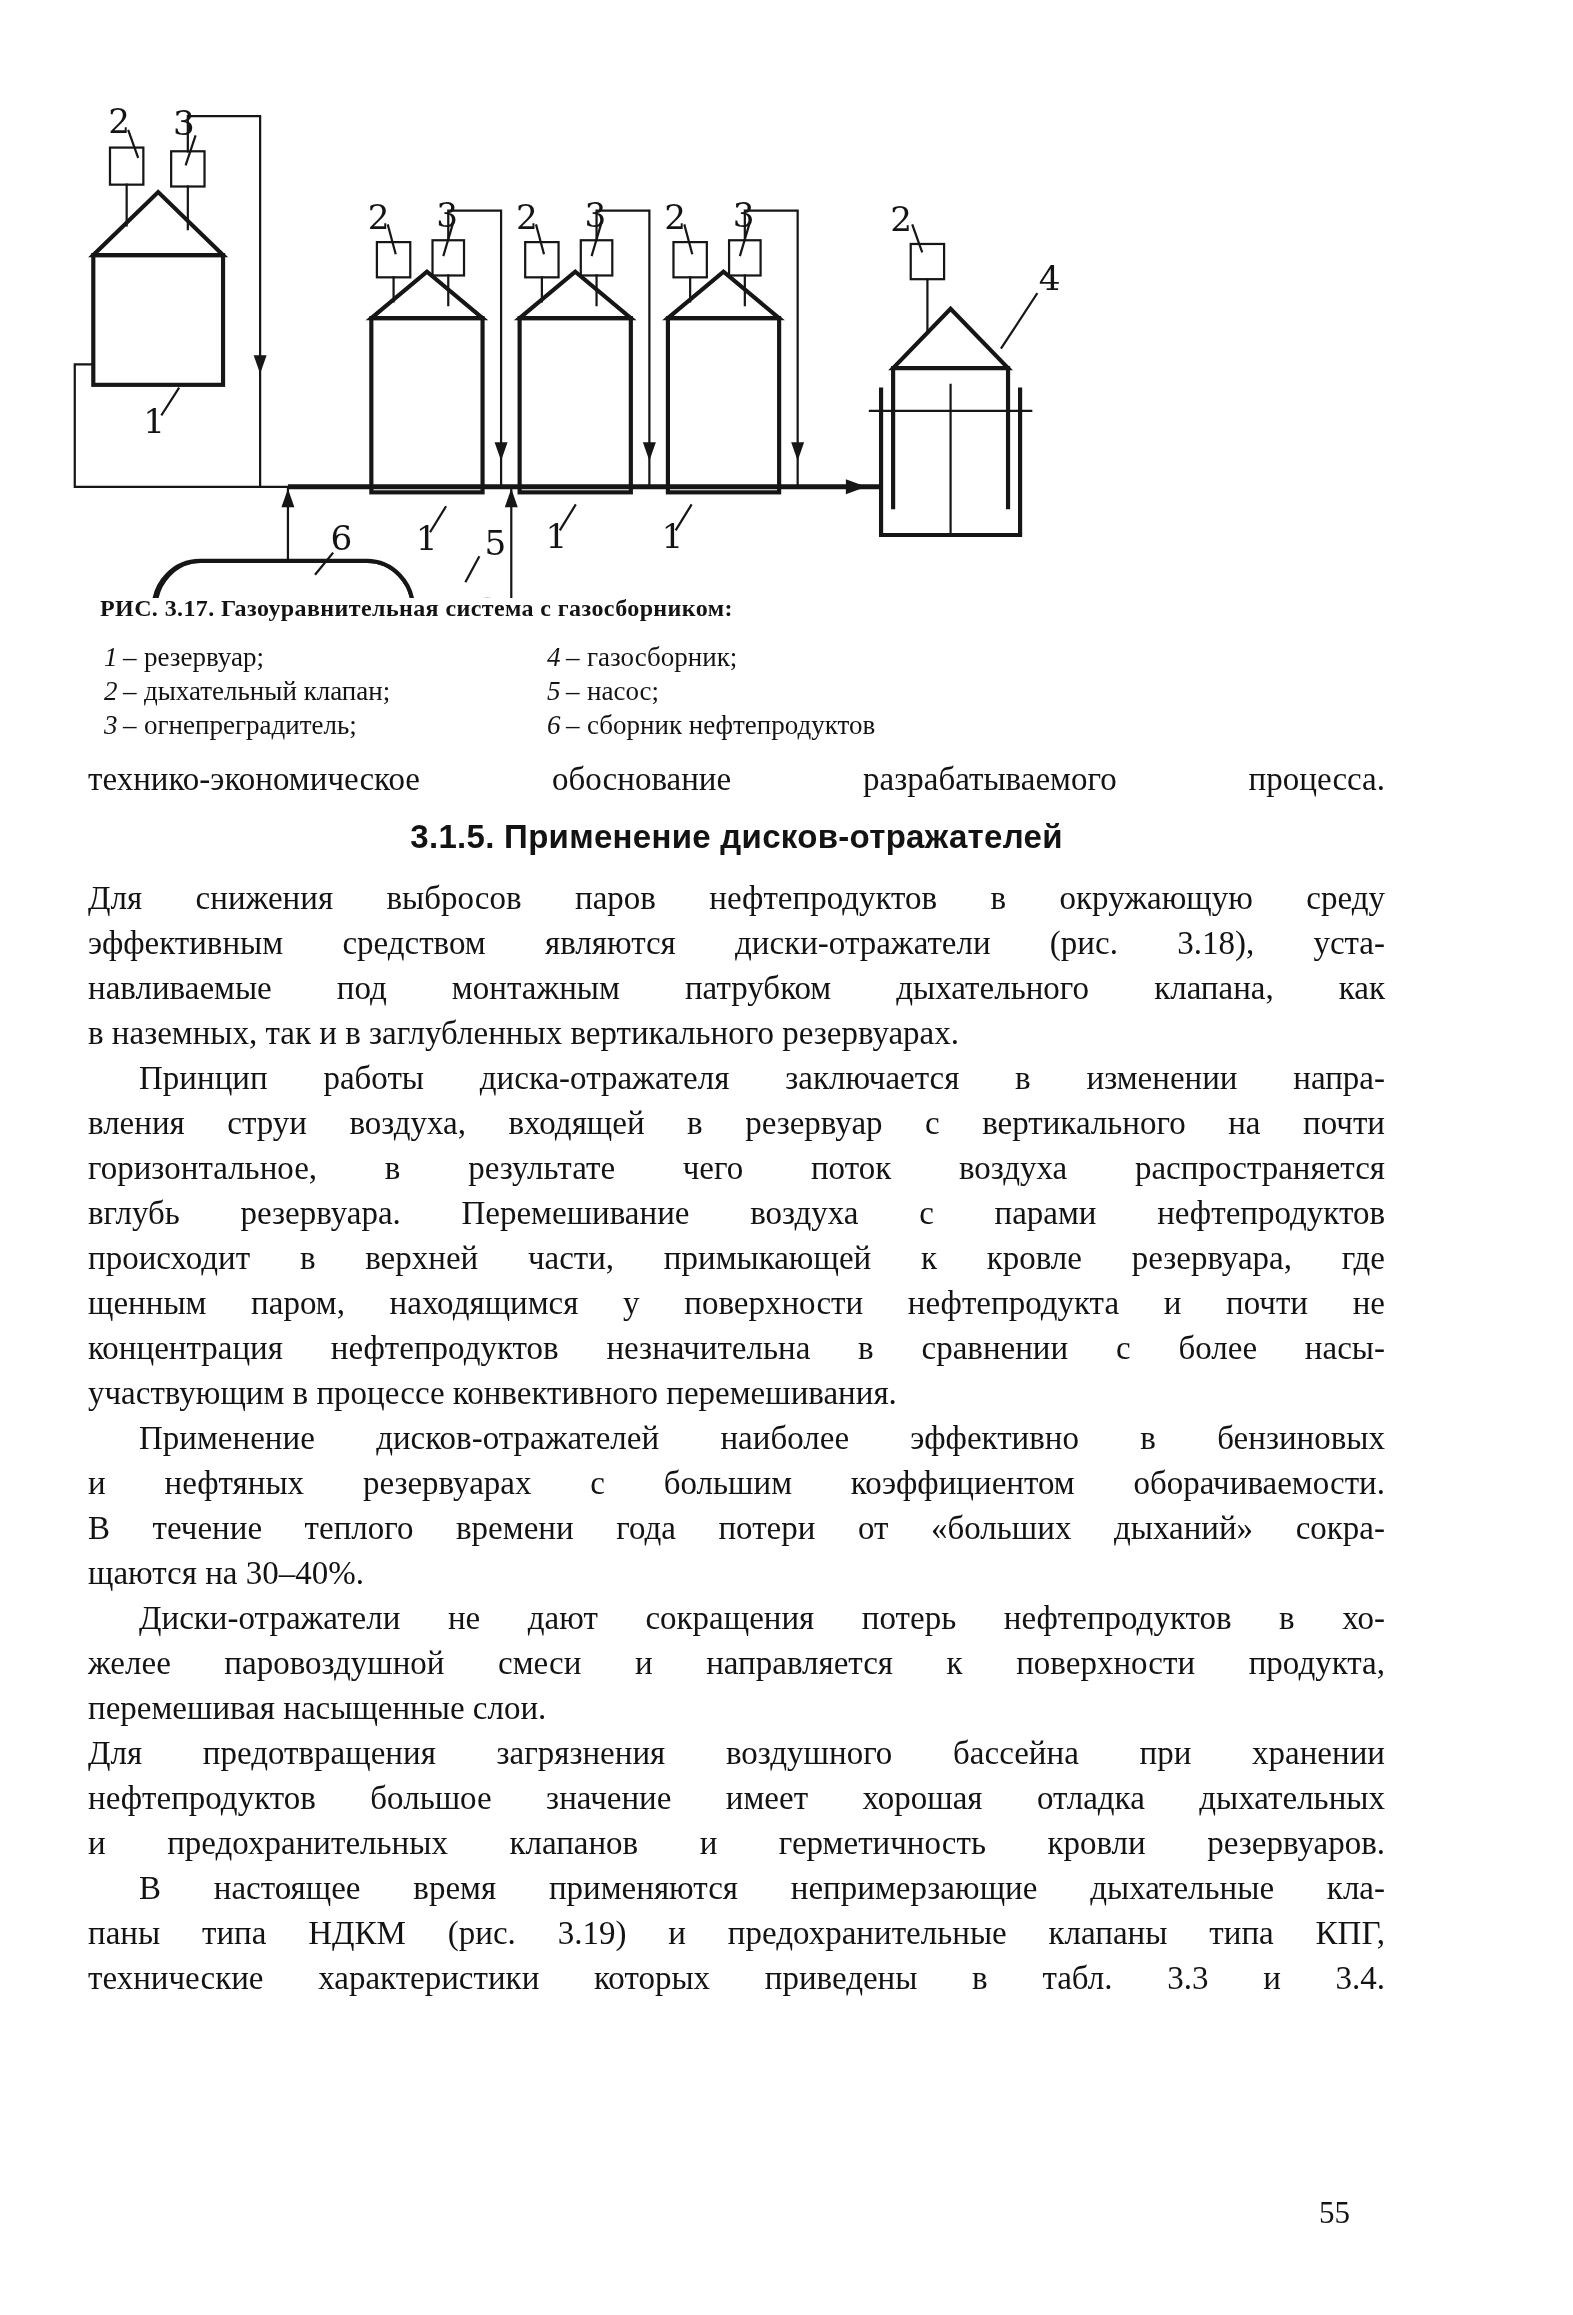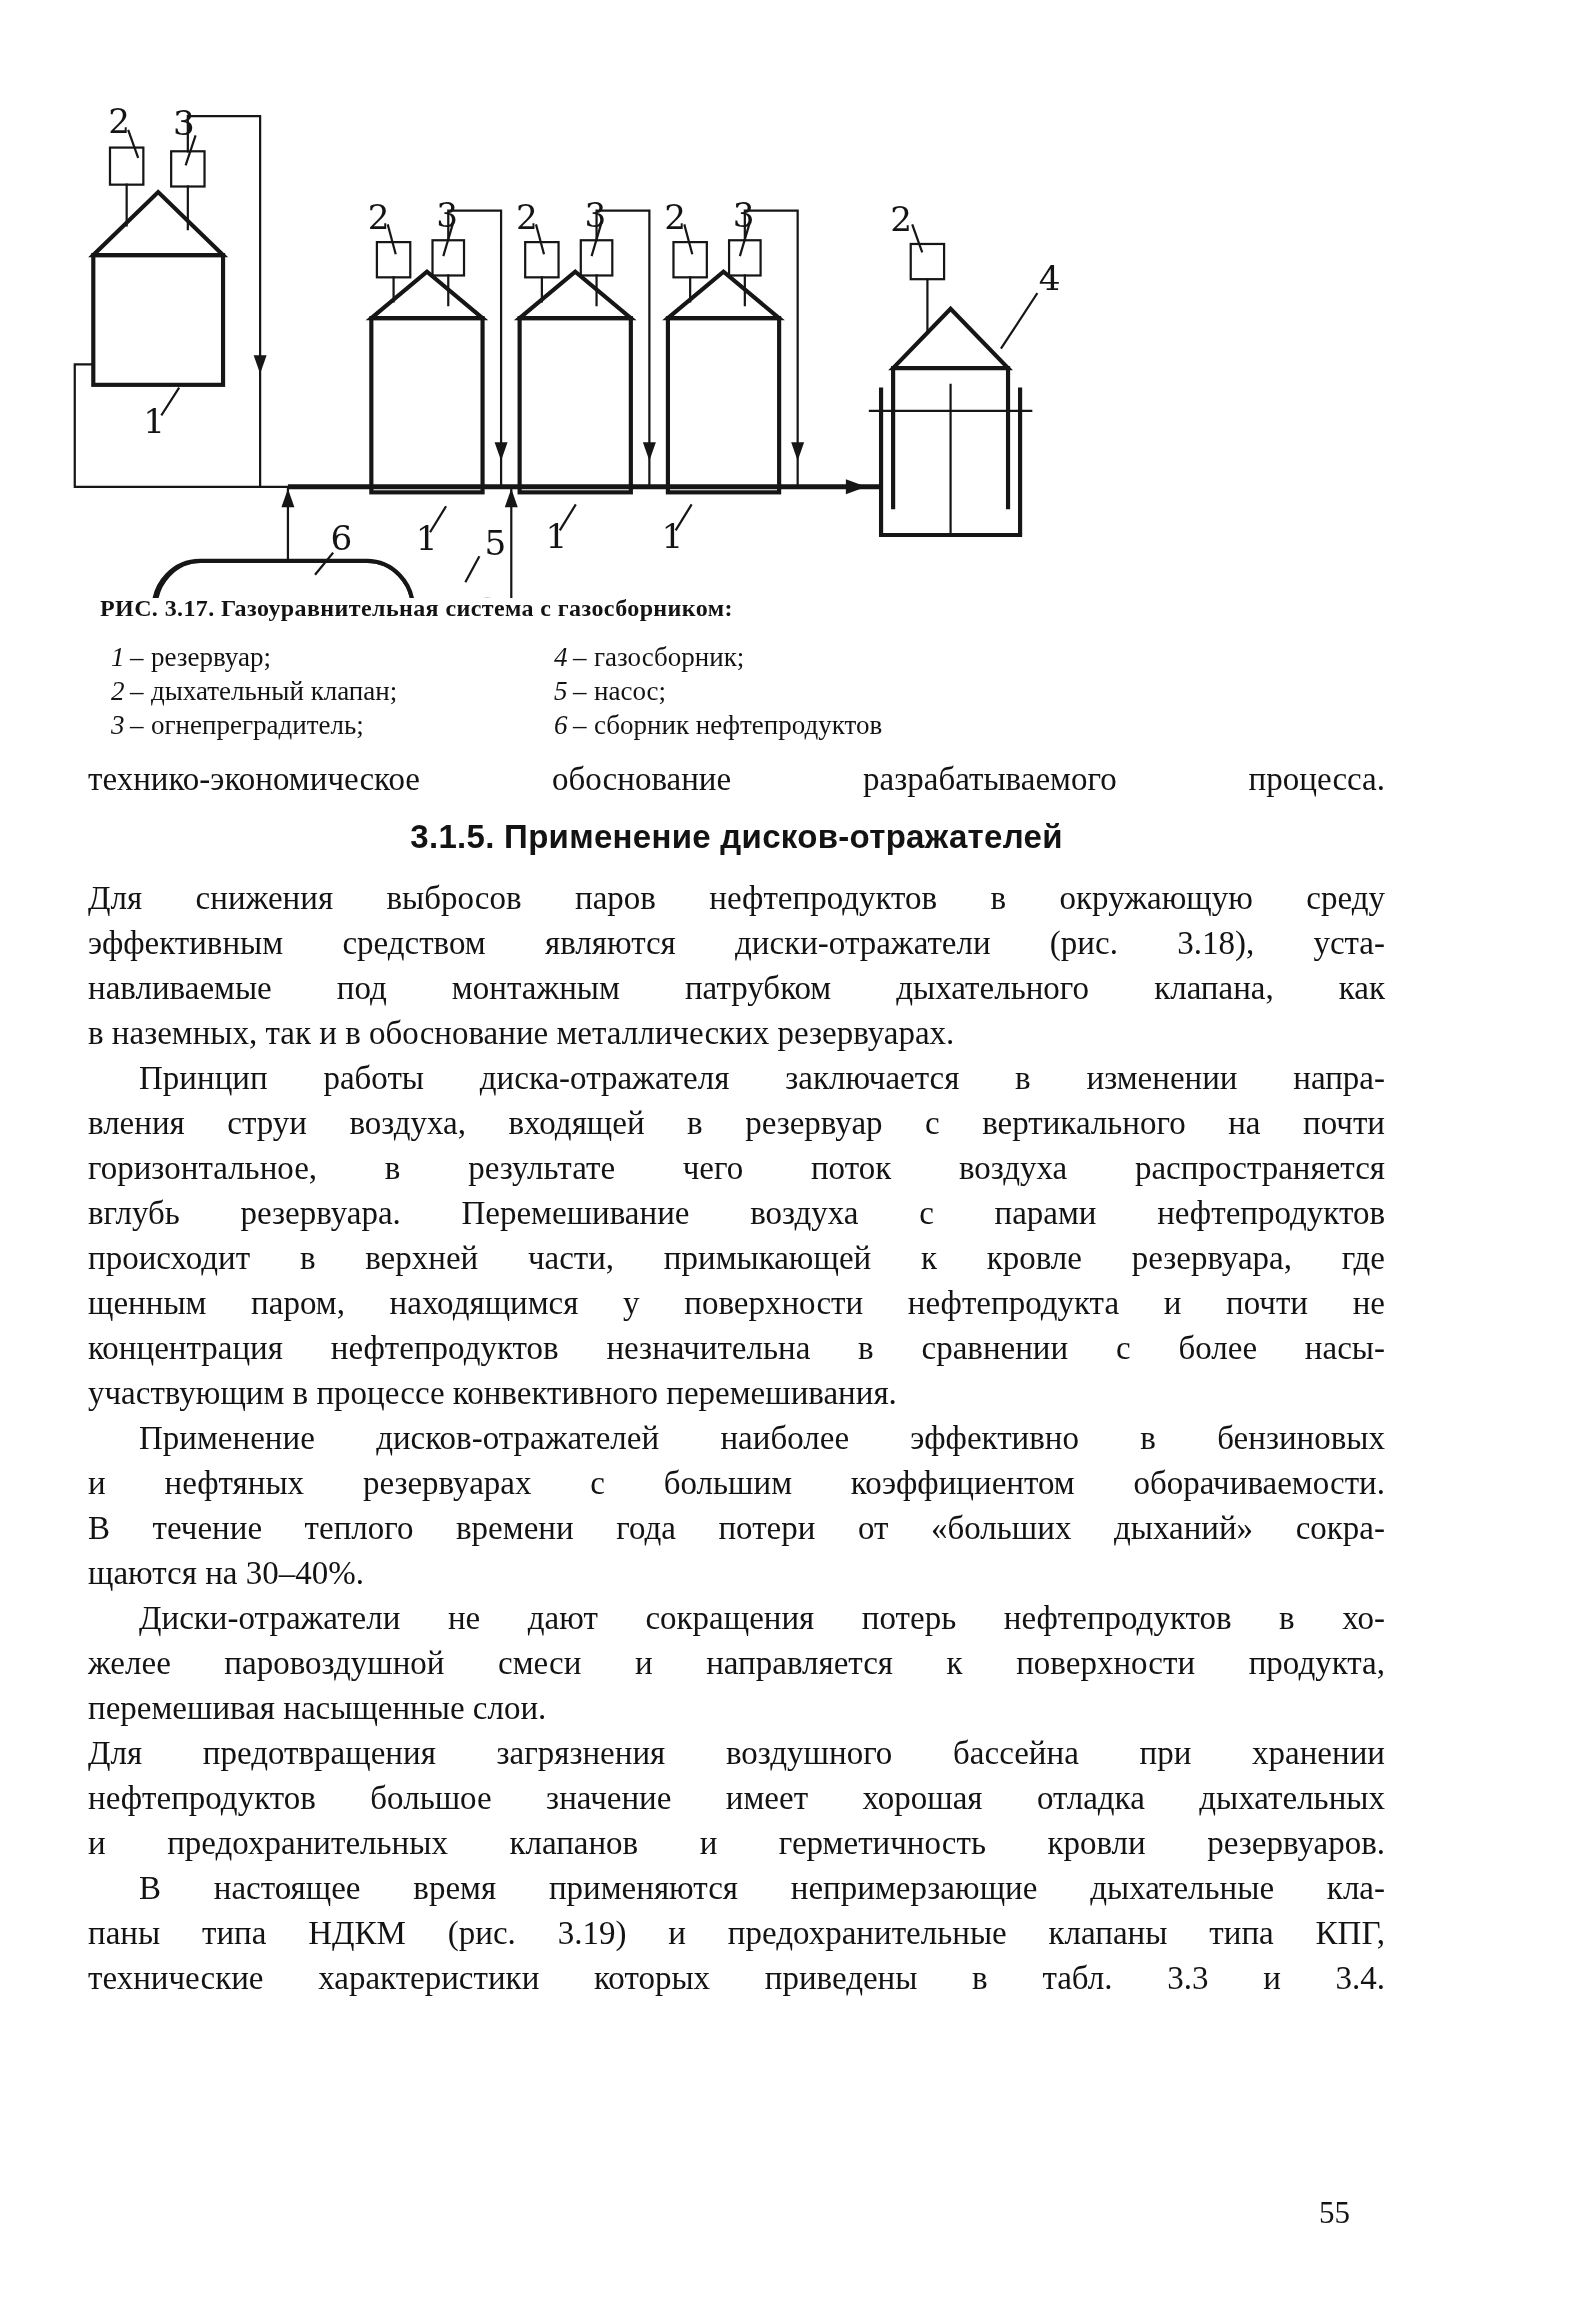--- a/index.html
+++ b/index.html
@@ -11,21 +11,21 @@
   .tn{stroke:#161616;stroke-width:2.4;fill:none;stroke-linecap:square;}
   .lbl{font-family:"DejaVu Serif",serif;font-size:37px;fill:#141414;}
   .arr{fill:#161616;stroke:none;}
   
   #fig-caption{position:absolute;left:100px;top:595px;font-size:24px;font-weight:bold;
                letter-spacing:0.4px;white-space:nowrap;}
   #legend{position:absolute;left:104px;top:640px;width:1159px;font-size:27px;}
   .leg-col{position:absolute;top:0;}
   #legend-left{left:0;}
   #legend-right{left:443px;}
-  .leg-row{line-height:34px;white-space:nowrap;margin-left:7px;}
+  .leg-row{line-height:34px;white-space:nowrap;}
   .leg-num{font-style:italic;padding-right:5.6px;}
   .leg-dash{padding-right:7.4px;}
   
   #content-flow{position:absolute;left:88px;top:757px;width:1297px;}
   .para{font-size:33px;line-height:45px;}
   .pline{text-align:justify;}
   .pline.j{text-align-last:justify;}
   .pline.ind{text-indent:51px;}
   .hwrap{text-align:center;margin-top:12px;margin-bottom:16.7px;}
   .hinner{display:inline-block;text-align:left;font-family:"Liberation Sans",sans-serif;
@@ -183,21 +183,21 @@
 
   <div id="content-flow">
       <div class="para">
         <div class="pline j">технико-экономическое обоснование разрабатываемого процесса.</div>
       </div>
       <div class="hwrap"><div class="hinner"><div>3.1.5. Применение дисков-отражателей</div></div></div>
       <div class="para">
         <div class="pline j">Для снижения выбросов паров нефтепродуктов в окружающую среду</div>
         <div class="pline j">эффективным средством являются диски-отражатели (рис. 3.18), уста-</div>
         <div class="pline j">навливаемые под монтажным патрубком дыхательного клапана, как</div>
-        <div class="pline">в наземных, так и в обоснование металлических резервуарах.</div>
+        <div class="pline">в наземных, так и в заглубленных вертикального резервуарах.</div>
       </div>
       <div class="para">
         <div class="pline j ind">Принцип работы диска-отражателя заключается в изменении напра-</div>
         <div class="pline j">вления струи воздуха, входящей в резервуар с вертикального на почти</div>
         <div class="pline j">горизонтальное, в результате чего поток воздуха распространяется</div>
         <div class="pline j">вглубь резервуара. Перемешивание воздуха с парами нефтепродуктов</div>
         <div class="pline j">происходит в верхней части, примыкающей к кровле резервуара, где</div>
         <div class="pline j">щенным паром, находящимся у поверхности нефтепродукта и почти не</div>
         <div class="pline j">концентрация нефтепродуктов незначительна в сравнении с более насы-</div>
         <div class="pline">участвующим в процессе конвективного перемешивания.</div>

